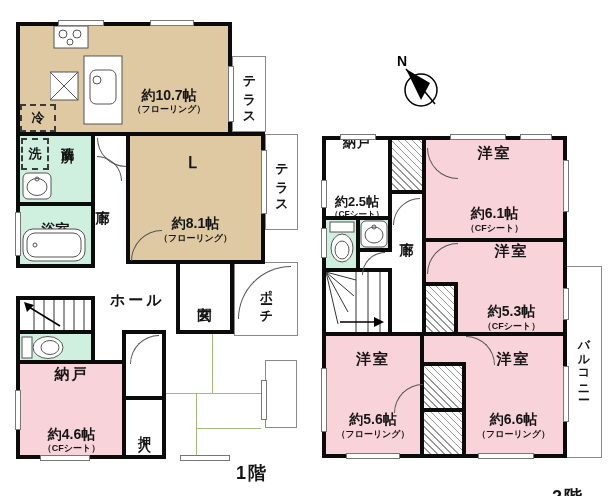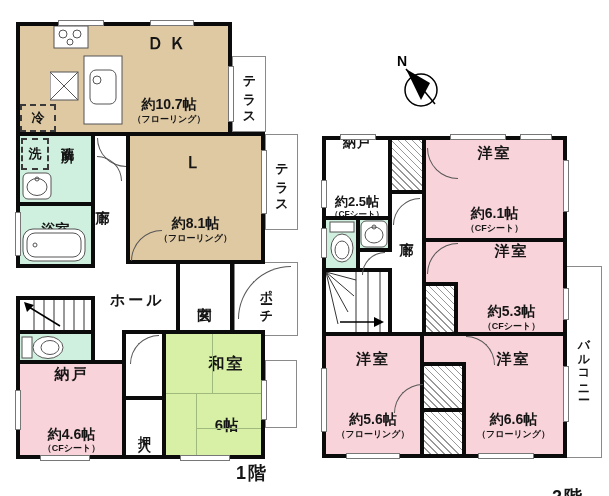--- a/index.html
+++ b/index.html
@@ -39,21 +39,20 @@
   <div class="out" style="left:265px;top:134px;width:33px;height:96px;">
     <span class="vtext" style="font-size:13px;">テラス</span>
   </div>
   <div class="out" style="left:234px;top:262px;width:64px;height:74px;">
     <span class="vtext" style="font-size:13px;">ポーチ</span>
   </div>
   <div class="out" style="left:265px;top:360px;width:32px;height:68px;"></div>
 
   <div class="room" style="left:16px;top:22px;width:216px;height:114px;background:#dfc9a3;">
     <span class="lbl" style="margin-left:90px;">
-      <span class="rname big">ＤＫ</span>
       <span class="rsize">約10.7帖</span>
       <span class="rfin">（フローリング）</span>
     </span>
   </div>
 
   <svg class="fix" style="left:50px;top:26px;" width="75" height="100" viewBox="0 0 75 100">
     <rect x="4" y="0" width="34" height="22" fill="#fff" stroke="#555"></rect>
     <circle cx="13" cy="8" r="4" fill="none" stroke="#555"></circle>
     <circle cx="27" cy="8" r="4" fill="none" stroke="#555"></circle>
     <circle cx="20" cy="16" r="3" fill="none" stroke="#555"></circle>
@@ -121,26 +120,20 @@
   <span class="flat" style="left:110px;top:291px;font-size:15px;letter-spacing:3px;">ホール</span>
   <div class="room" style="left:176px;top:260px;width:58px;height:74px;background:#fff;">
     <span class="vtext" style="font-size:14px;letter-spacing:2px;">玄関</span>
   </div>
 
   <div class="room" style="left:122px;top:330px;width:44px;height:70px;background:#fff;"></div>
   <div class="room" style="left:122px;top:396px;width:44px;height:63px;background:#fff;">
     <span class="vtext" style="font-size:13px;letter-spacing:2px;">押入</span>
   </div>
 
-  <div class="room" style="left:162px;top:330px;width:103px;height:129px;background:#d8f0a6;">
-    <span class="lbl" style="margin-left:26px;">
-      <span class="rname" style="font-size:16px;">和室</span>
-      <span class="rsize" style="font-size:15px;">6帖</span>
-    </span>
-  </div>
   <div class="tat" style="left:212px;top:334px;width:1px;height:60px;"></div>
   <div class="tat" style="left:166px;top:393px;width:95px;height:1px;"></div>
   <div class="tat" style="left:196px;top:393px;width:1px;height:62px;"></div>
   <div class="tat" style="left:196px;top:428px;width:65px;height:1px;"></div>
 
   <div class="arc" style="left:97px;top:138px;width:28px;height:28px;border-left:1.4px solid #555;border-bottom:1.4px solid #555;border-radius:0 0 0 100%;"></div>
   <div class="arc" style="left:131px;top:230px;width:30px;height:30px;border-left:1.4px solid #555;border-top:1.4px solid #555;border-radius:100% 0 0 0;"></div>
   <div class="arc" style="left:97px;top:156px;width:24px;height:24px;border-right:1.4px solid #555;border-top:1.4px solid #555;border-radius:0 100% 0 0;"></div>
   <div class="arc" style="left:130px;top:335px;width:28px;height:28px;border-left:1.4px solid #555;border-top:1.4px solid #555;border-radius:100% 0 0 0;"></div>
   <div class="arc" style="left:238px;top:266px;width:52px;height:52px;border-left:1.4px solid #555;border-top:1.4px solid #555;border-radius:100% 0 0 0;"></div>

